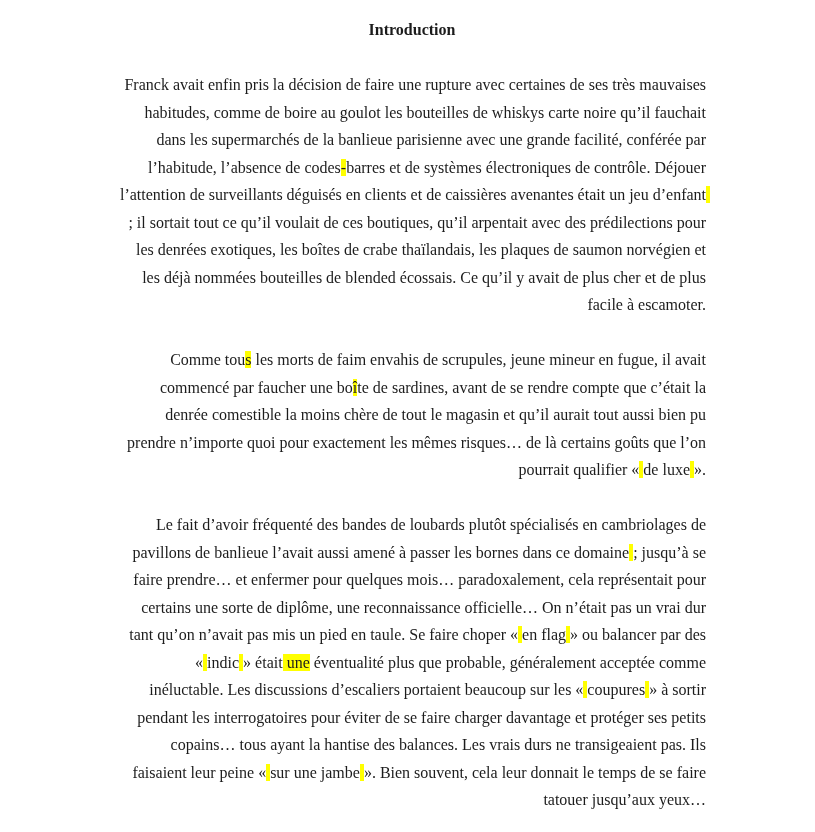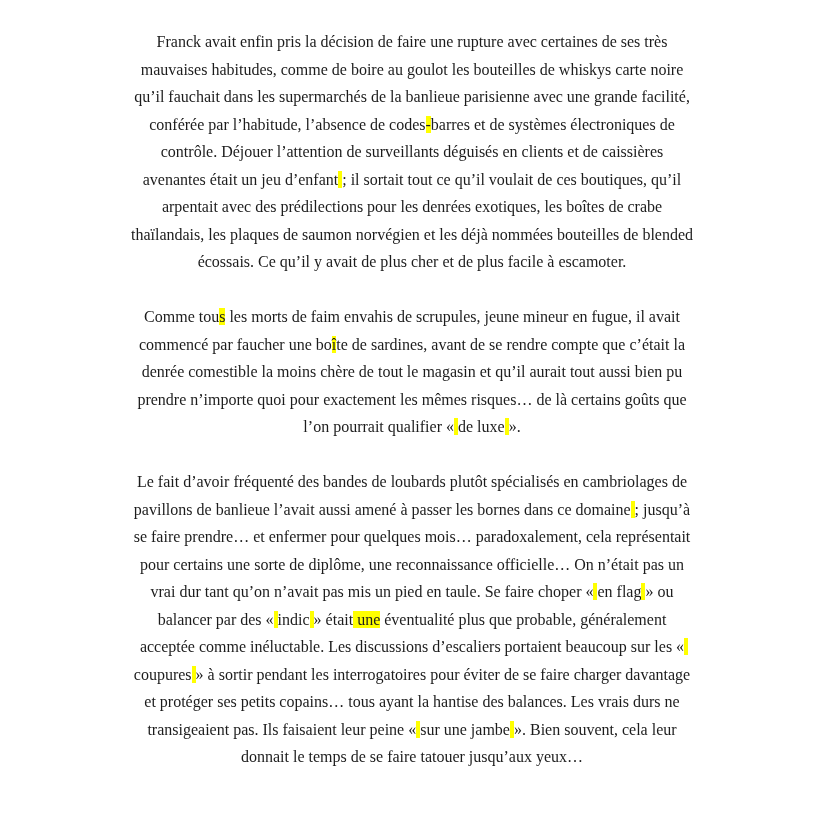--- a/index.html
+++ b/index.html
@@ -21,33 +21,34 @@
   .doc-title {
     font-size: 16px;
     font-weight: bold;
     text-align: center;
     line-height: 27.5px;
     margin: 0 0 27.5px 0;
   }
   .para {
     font-size: 16px;
     line-height: 27.5px;
-    margin: 12px;
-    text-align: center;
+    margin: 0;
+    text-align: right;
     white-space: pre-wrap;
   }
   .para + .para {
     margin-top: 27.5px;
   }
   .hl {
     
   }
 </style>
 </head>
 <body style="background: rgb(255, 255, 255);">
 
 <div class="page">
+  <h1 class="doc-title">Introduction</h1>
   <div>
       <p class="para" style="color: rgb(28, 28, 28);"><span>Franck avait enfin pris la décision de faire une rupture avec certaines de ses très mauvaises habitudes, comme de boire au goulot les bouteilles de whiskys carte noire qu’il fauchait dans les supermarchés de la banlieue parisienne avec une grande facilité, conférée par l’habitude, l’absence de codes</span><span class="hl" style="background: rgb(255, 255, 0);">-</span><span>barres et de systèmes électroniques de contrôle. Déjouer l’attention de surveillants déguisés en clients et de caissières avenantes était un jeu d’enfant</span><span class="hl" style="background: rgb(255, 255, 0);"> </span><span>; il sortait tout ce qu’il voulait de ces boutiques, qu’il arpentait avec des prédilections pour les denrées exotiques, les boîtes de crabe thaïlandais, les plaques de saumon norvégien et les déjà nommées bouteilles de blended écossais. Ce qu’il y avait de plus cher et de plus facile à escamoter.</span></p>
       <p class="para" style="color: rgb(28, 28, 28);"><span>Comme tou</span><span class="hl" style="background: rgb(255, 255, 0);">s</span><span> les morts de faim envahis de scrupules, jeune mineur en fugue, il avait commencé par faucher une bo</span><span class="hl" style="background: rgb(255, 255, 0);">î</span><span>te de sardines, avant de se rendre compte que c’était la denrée comestible la moins chère de tout le magasin et qu’il aurait tout aussi bien pu prendre n’importe quoi pour exactement les mêmes risques… de là certains goûts que l’on pourrait qualifier «</span><span class="hl" style="background: rgb(255, 255, 0);"> </span><span>de luxe</span><span class="hl" style="background: rgb(255, 255, 0);"> </span><span>».</span></p>
       <p class="para" style="color: rgb(28, 28, 28);"><span>Le fait d’avoir fréquenté des bandes de loubards plutôt spécialisés en cambriolages de pavillons de banlieue l’avait aussi amené à passer les bornes dans ce domaine</span><span class="hl" style="background: rgb(255, 255, 0);"> </span><span>; jusqu’à se faire prendre… et enfermer pour quelques mois… paradoxalement, cela représentait pour certains une sorte de diplôme, une reconnaissance officielle… On n’était pas un vrai dur tant qu’on n’avait pas mis un pied en taule. Se faire choper «</span><span class="hl" style="background: rgb(255, 255, 0);"> </span><span>en flag</span><span class="hl" style="background: rgb(255, 255, 0);"> </span><span>» ou balancer par des «</span><span class="hl" style="background: rgb(255, 255, 0);"> </span><span>indic</span><span class="hl" style="background: rgb(255, 255, 0);"> </span><span>» était</span><span class="hl" style="background: rgb(255, 255, 0);"> une</span><span> éventualité plus que probable, généralement acceptée comme inéluctable. Les discussions d’escaliers portaient beaucoup sur les «</span><span class="hl" style="background: rgb(255, 255, 0);"> </span><span>coupures</span><span class="hl" style="background: rgb(255, 255, 0);"> </span><span>» à sortir pendant les interrogatoires pour éviter de se faire charger davantage et protéger ses petits copains… tous ayant la hantise des balances. Les vrais durs ne transigeaient pas. Ils faisaient leur peine «</span><span class="hl" style="background: rgb(255, 255, 0);"> </span><span>sur une jambe</span><span class="hl" style="background: rgb(255, 255, 0);"> </span><span>». Bien souvent, cela leur donnait le temps de se faire tatouer jusqu’aux yeux…</span></p>
     </div>
 </div>
 
 </body></html>

